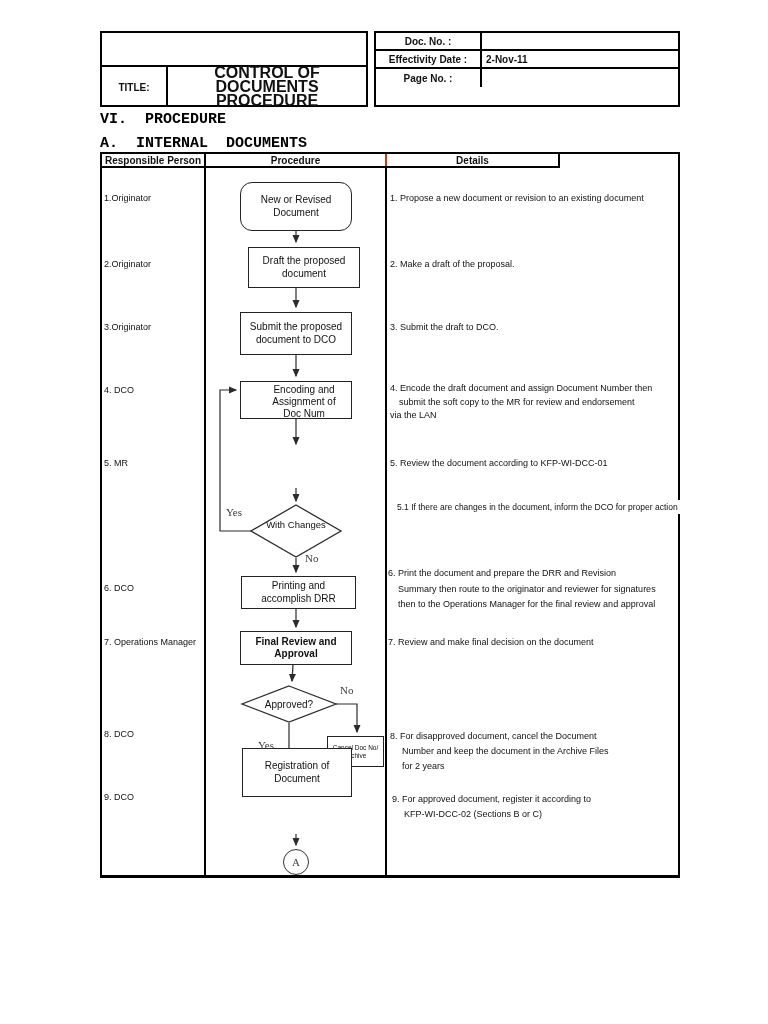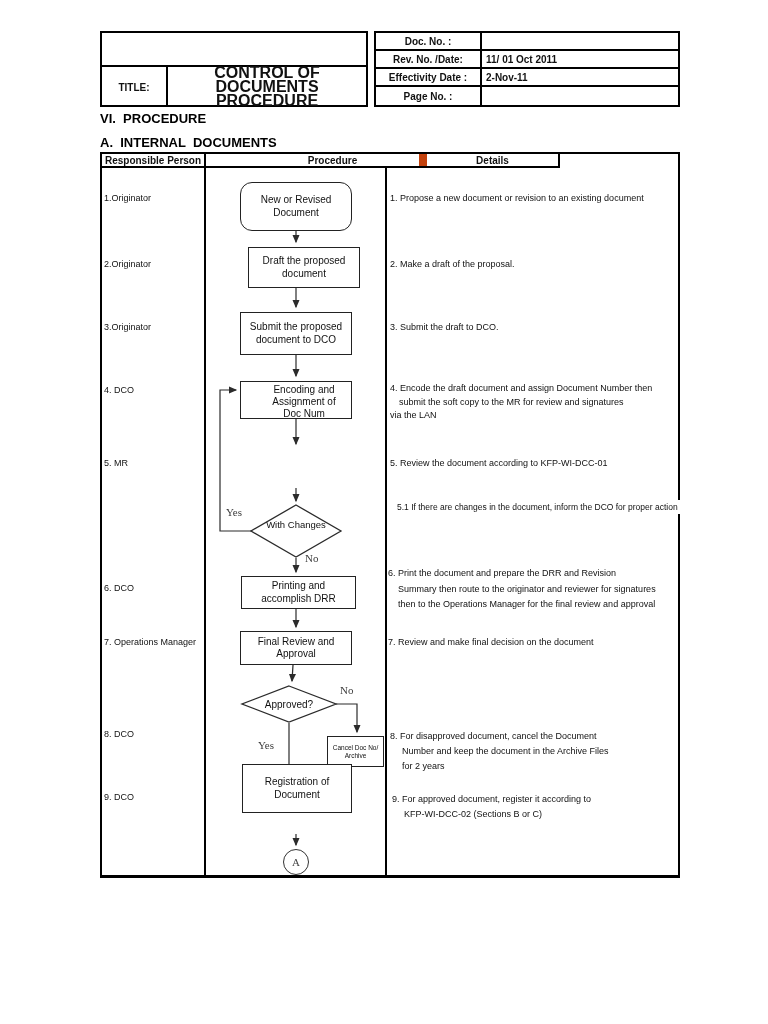--- a/index.html
+++ b/index.html
@@ -12,28 +12,28 @@
   .hdr-left-bottom{display:flex;height:40px;}
   .hdr-title-label{width:66px;border-right:2px solid #000;box-sizing:border-box;display:flex;align-items:center;justify-content:center;font-weight:bold;font-size:10px;}
   .hdr-title-text{flex:1;display:flex;align-items:center;justify-content:center;text-align:center;font-weight:bold;font-size:16px;line-height:14px;padding:0 8px;}
   .hdr-right{position:absolute;left:374px;top:31px;width:306px;height:76px;border:2px solid #000;box-sizing:border-box;background:#fff;}
   .hdr-row{display:flex;height:18px;border-bottom:2px solid #000;box-sizing:border-box;}
   .hdr-row:last-child{border-bottom:none;height:18px;}
   .hdr-row .lbl{width:106px;border-right:2px solid #000;box-sizing:border-box;display:flex;align-items:center;justify-content:center;font-weight:bold;font-size:10px;}
   .hdr-row .val{flex:1;display:flex;align-items:center;font-weight:bold;font-size:10px;padding-left:4px;}
 
   
-  .heading{position:absolute;left:100px;font-weight:bold;font-size:13px;white-space:pre;color:#000;}
+  .heading{position:absolute;left:100px;font-weight:bold;font-size:15px;white-space:pre;color:#000;font-family:Liberation Mono, monospace;}
 
   
   .main-table{position:absolute;left:100px;top:152px;width:580px;height:726px;border:2px solid #000;border-bottom-width:3px;box-sizing:border-box;background:#fff;}
   .thead{position:absolute;left:100px;top:152px;width:460px;height:16px;box-sizing:border-box;display:flex;border:2px solid #000;border-bottom-width:2px;background:#fff;}
   .thead .th{display:flex;align-items:center;justify-content:center;font-weight:bold;font-size:10px;box-sizing:border-box;}
   .th1{width:104px;border-right:2px solid #000;}
-  .th2{width:181px;border-right:8px solid #c2410c;margin-left:40px;}
+  .th2{width:181px;border-right:2px solid #c2410c;}
   .th3{flex:1;}
   .vdiv{position:absolute;width:2px;background:#000;top:168px;height:710px;}
 
   
   .person{position:absolute;left:104px;width:98px;font-size:9px;line-height:11px;color:#111;}
   .detail{position:absolute;font-size:9px;color:#111;}
   .detail div{white-space:nowrap;}
   .note51{position:absolute;left:397px;top:500px;font-size:8.5px;white-space:nowrap;background:#fff;z-index:6;padding:2px 3px 2px 0;color:#111;}
 
   
@@ -56,24 +56,20 @@
     <div class="hdr-left-bottom">
       <div class="hdr-title-label">TITLE:</div>
       <div class="hdr-title-text">CONTROL OF DOCUMENTS PROCEDURE</div>
     </div>
   </div>
 
   <div class="hdr-right">
     <div class="hdr-row">
       <div class="lbl">Doc. No. :</div>
       <div class="val"></div>
-    </div>
-    <div class="hdr-row">
-      <div class="lbl">Rev. No. /Date:</div>
-      <div class="val">11/ 01 Oct 2011</div>
     </div>
     <div class="hdr-row">
       <div class="lbl">Effectivity Date :</div>
       <div class="val">2-Nov-11</div>
     </div>
     <div class="hdr-row">
       <div class="lbl">Page No. :</div>
       <div class="val"></div>
     </div>
   </div>
@@ -104,21 +100,21 @@
     <div>1. Propose a new document or revision to an existing document</div>
   </div>
   <div class="detail" style="left:390px;top:259px;">
     <div>2. Make a draft of the proposal.</div>
   </div>
   <div class="detail" style="left:390px;top:322px;">
     <div>3. Submit the draft to DCO.</div>
   </div>
   <div class="detail" style="left:390px;top:382px;line-height:13.5px;">
     <div>4. Encode the draft document and assign Document Number then</div>
-    <div style="margin-left:9px;">submit the soft copy to the MR for review and signatures</div>
+    <div style="margin-left:9px;">submit the soft copy to the MR for review and endorsement</div>
     <div style="">via the LAN</div>
   </div>
   <div class="detail" style="left:390px;top:458px;">
     <div>5. Review the document according to KFP-WI-DCC-01</div>
   </div>
   <div class="note51">5.1  If there are changes in the document, inform the DCO for proper action</div>
   <div class="detail" style="left:388px;top:566px;line-height:15.5px;">
     <div>6. Print the document and prepare the DRR and Revision</div>
     <div style="margin-left:10px;">Summary then route to the originator and reviewer for signatures</div>
     <div style="margin-left:10px;">then to the Operations Manager for the final review and approval</div>
@@ -159,24 +155,24 @@
       <polygon points="289,686 336,704 289,722 242,704" fill="#ffffff" stroke="#2b2b2b" stroke-width="1.3"></polygon>
     </g>
   </svg>
 
   <div class="node rounded" style="left:240px;top:182px;width:112px;height:49px;padding:0 12px;">New or Revised Document</div>
   <div class="node" style="left:240px;top:247px;width:112px;height:41px;padding:0 8px;margin-left:8px;">Draft the proposed document</div>
   <div class="node" style="left:240px;top:312px;width:112px;height:43px;padding:0 6px;">Submit the proposed document to DCO</div>
   <div class="node clip" style="left:240px;top:381px;width:112px;height:38px;padding-left:22px;padding-right:6px;line-height:12px;">Encoding and Assignment of Doc Num</div>
   <div class="dlabel" style="left:266px;top:519px;width:60px;">With Changes</div>
   <div class="node" style="left:241px;top:576px;width:115px;height:33px;padding:0 10px;">Printing and accomplish DRR</div>
-  <div class="node" style="left:240px;top:631px;width:112px;height:34px;padding:0 10px;">Final Review and Approval</div>
+  <div class="node" style="left:240px;top:631px;width:112px;height:34px;padding:0 10px;font-weight:bold;">Final Review and Approval</div>
   <div class="dlabel" style="left:244px;top:699px;width:90px;font-size:10px;">Approved?</div>
   <div class="cancel-node">Cancel Doc No/ Archive</div>
-  <div class="node" style="left:242px;top:764px;width:110px;height:49px;padding:0 14px;">Registration of Document</div>
+  <div class="node" style="left:242px;top:748px;width:110px;height:49px;padding:0 14px;">Registration of Document</div>
   <div class="circleA">A</div>
 
   <div class="branch" style="left:226px;top:506px;">Yes</div>
   <div class="branch" style="left:305px;top:552px;">No</div>
   <div class="branch" style="left:340px;top:684px;">No</div>
   <div class="branch" style="left:258px;top:739px;">Yes</div>
 
 </div>
 
 </body></html>

